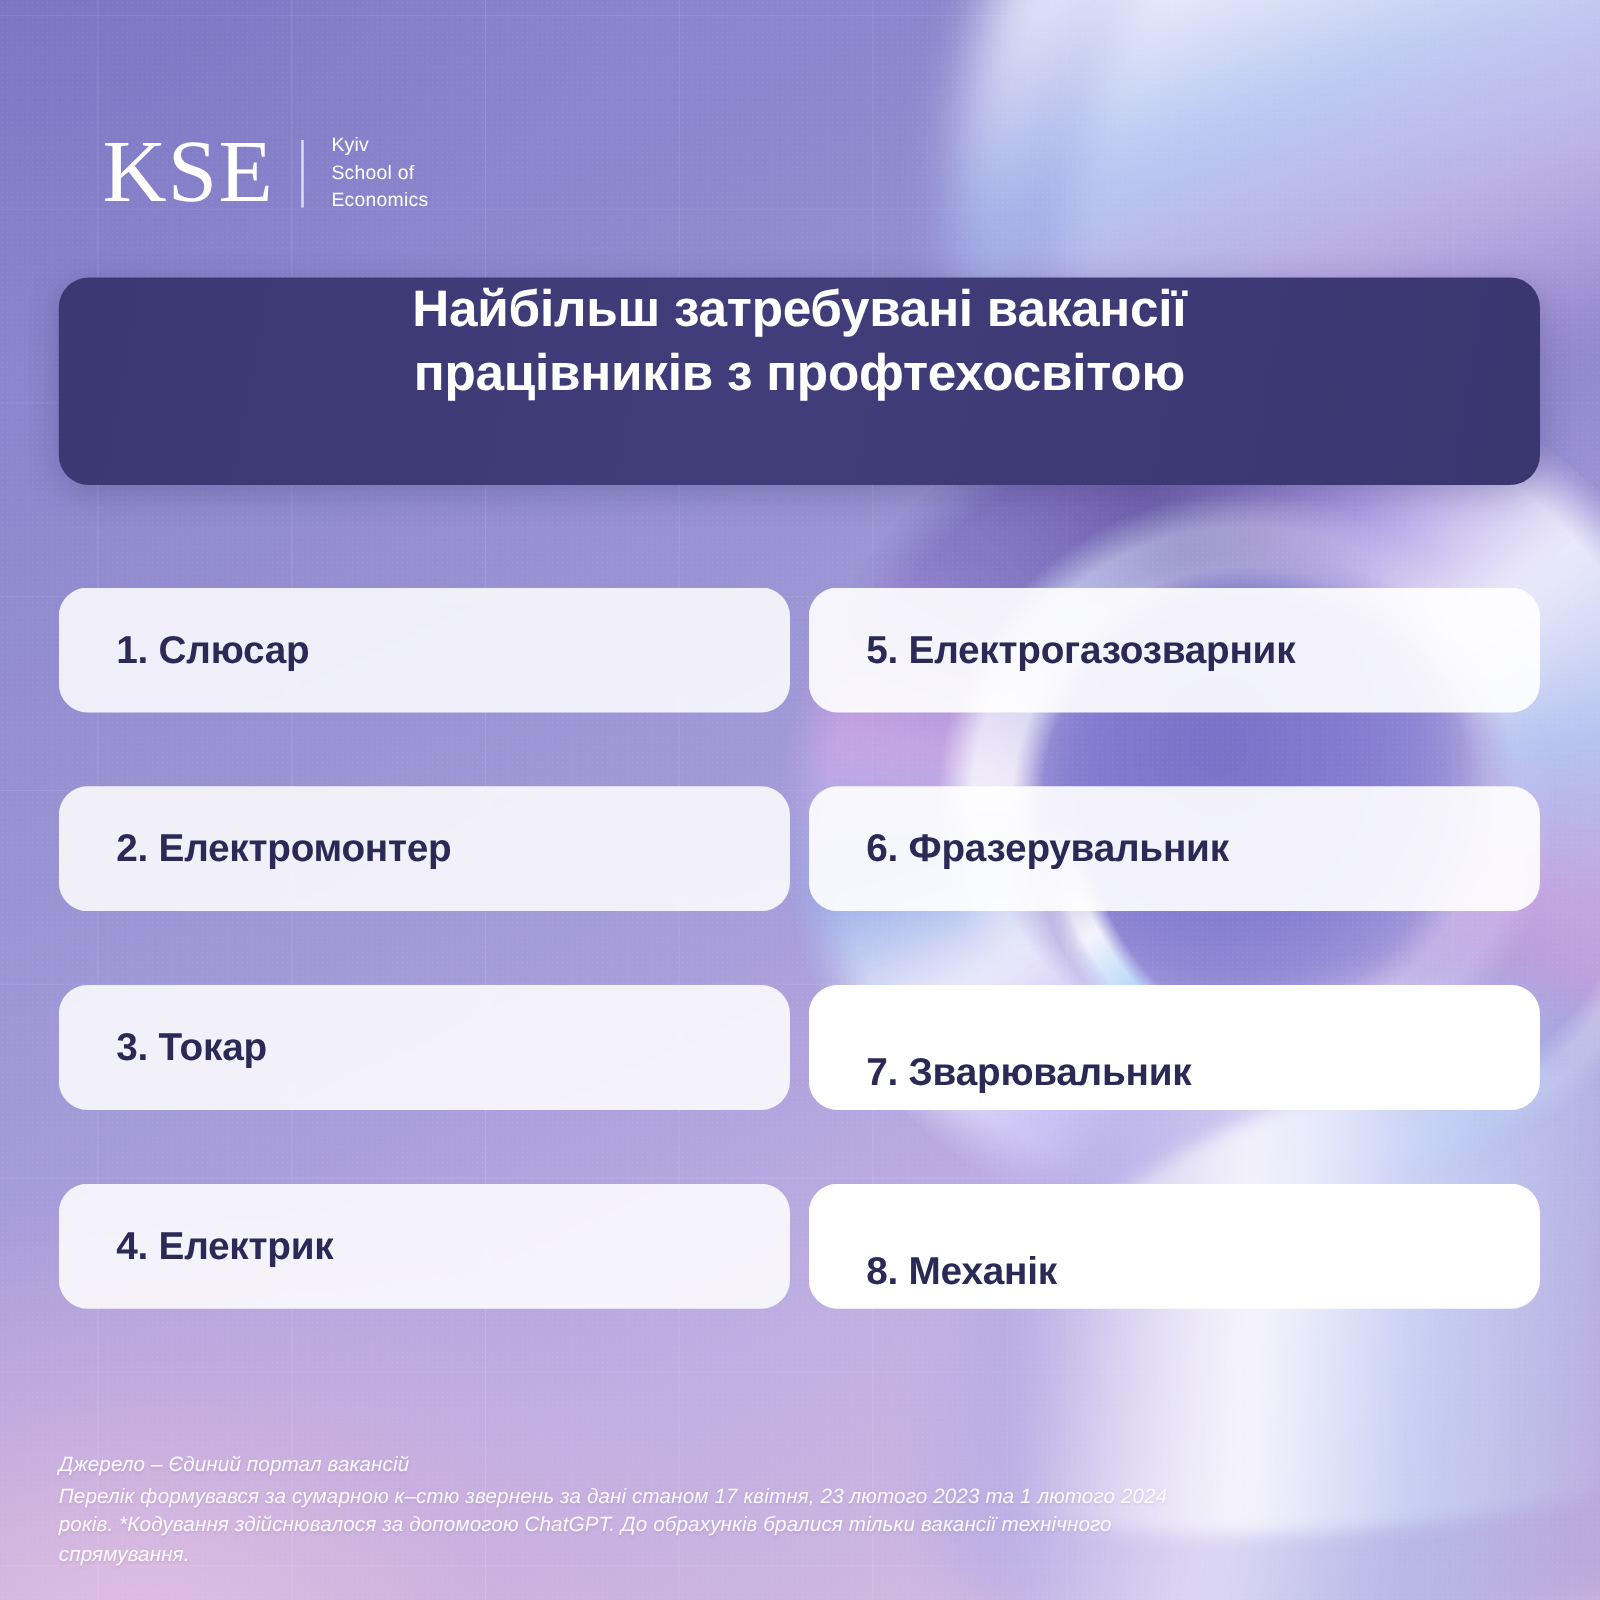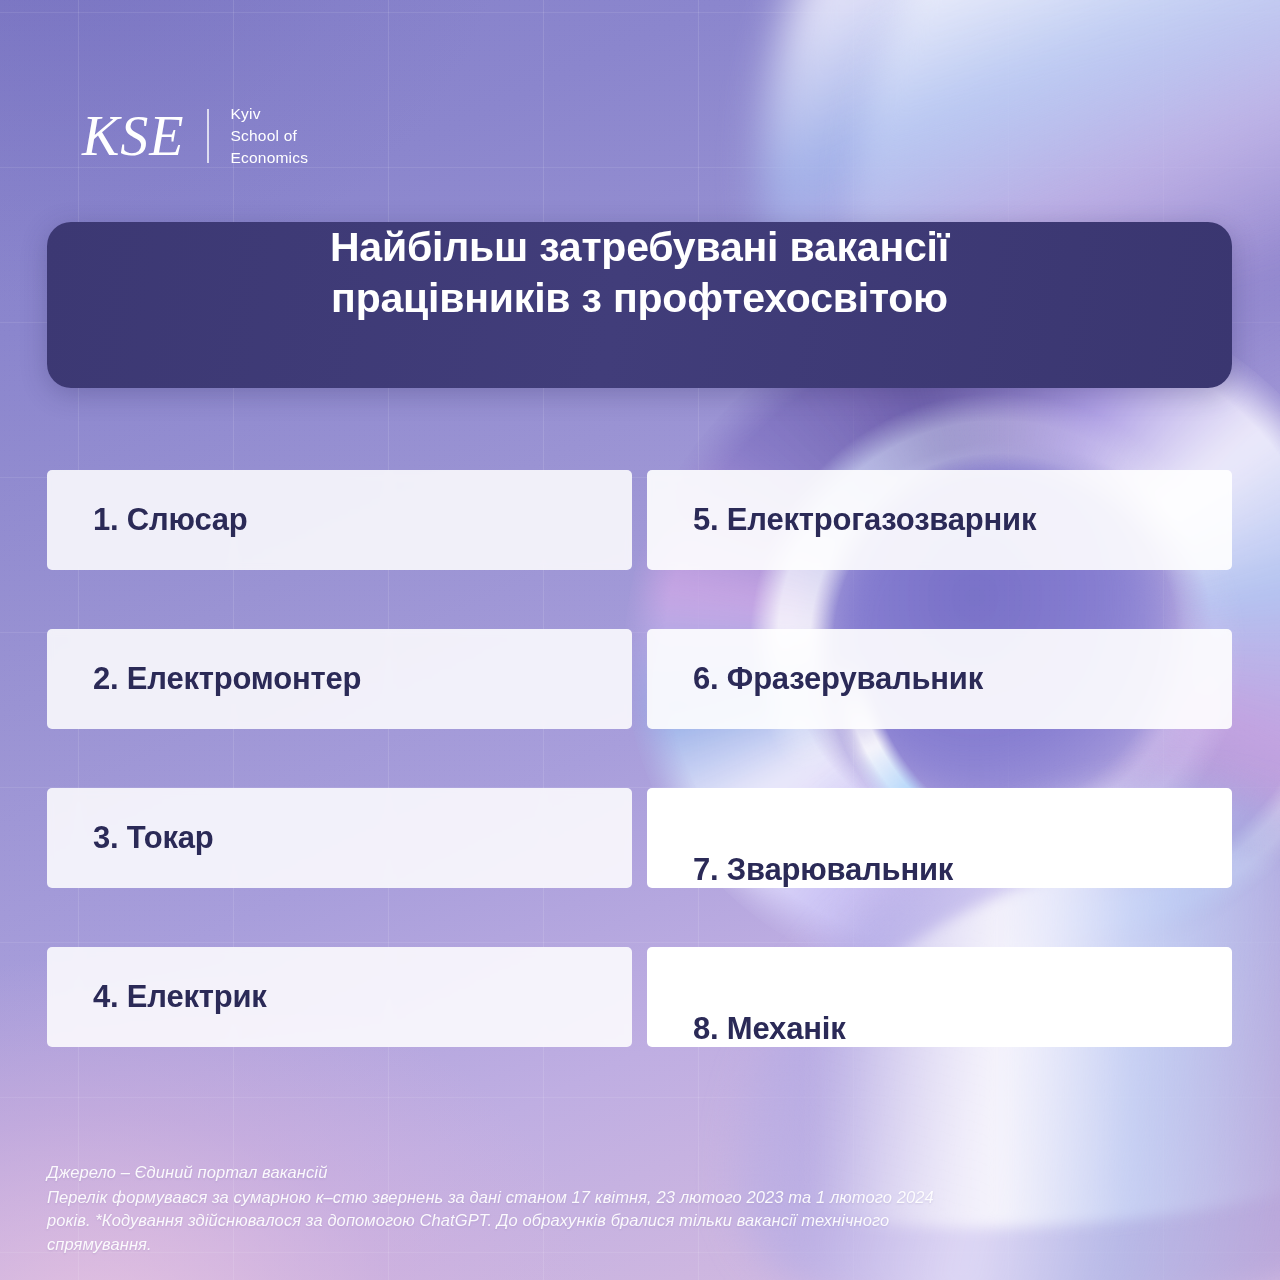--- a/index.html
+++ b/index.html
@@ -230,26 +230,25 @@
   .logo {
     position: absolute;
     left: 82px;
     top: 103px;
     display: flex;
     align-items: center;
     gap: 22px;
   }
   .logo-mark {
     font-family: "Liberation Serif", serif;
-    font-size: 56px;
+    font-size: 71px;
     line-height: 1;
     letter-spacing: 1px;
     color: #ffffff;
     font-weight: 400;
-    font-style: italic;
   }
   .logo-divider {
     width: 2px;
     height: 54px;
     background: rgba(255,255,255,.72);
   }
   .logo-sub {
     color: #ffffff;
     font-size: 15.5px;
     line-height: 1.42;
@@ -286,24 +285,24 @@
     top: 470px;
     width: 1185px;
     display: grid;
     grid-template-columns: 585px 585px;
     column-gap: 15px;
     row-gap: 59px;
     grid-auto-flow: column;
     grid-template-rows: repeat(4, 100px);
   }
   .card {
-    border-radius: 5px;
+    border-radius: 23px;
     display: flex;
     align-items: center;
-    padding: 0 46px;
+    padding: 12px 46px;
     box-sizing: border-box;
     backdrop-filter: blur(3px);
   }
   .card-label {
     color: #2b2a57;
     font-size: 31px;
     font-weight: 700;
     letter-spacing: -.2px;
     white-space: nowrap;
   }

